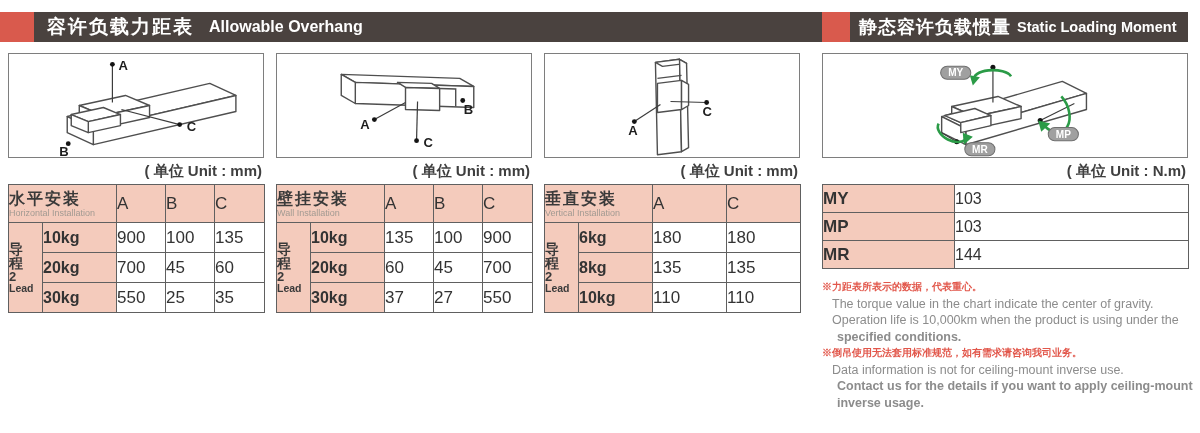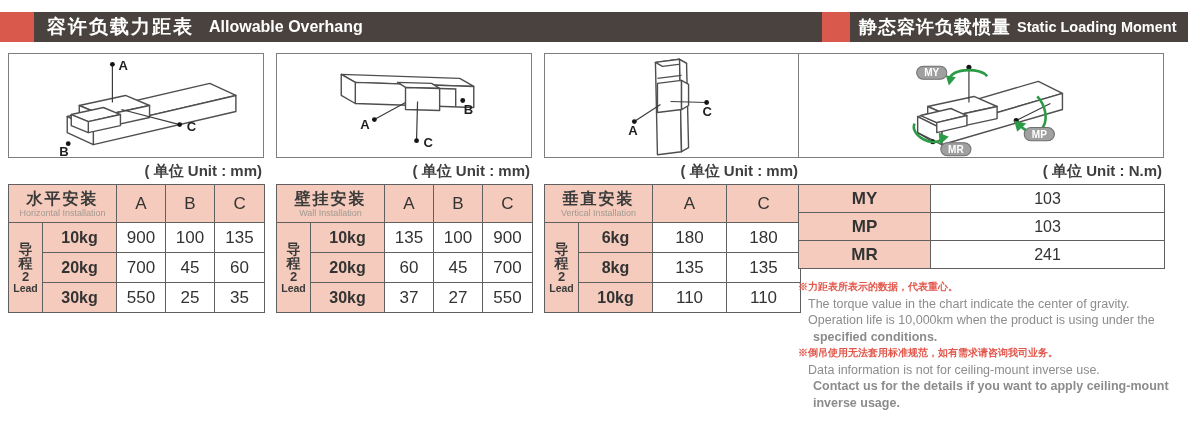--- a/index.html
+++ b/index.html
@@ -22,21 +22,21 @@
   .panel{position:absolute;top:53px;width:256px;}
   .panel-right{width:366px;}
   .diagram-box{height:105px;border:1.5px solid #7e7e7e;background:#fff;box-sizing:border-box;}
   .diagram-box svg{display:block;width:100%;height:100%;}
   .unit{font-size:15px;font-weight:bold;color:#3f3f3f;text-align:right;
         margin:3px 2px 4px 0;height:19px;line-height:19px;}
 
   
   table.t{border-collapse:collapse;table-layout:fixed;width:256px;}
   .panel-right table.t{width:366px;}
-  .t td{border:1.5px solid #606060;text-align:center;vertical-align:middle;padding:0;color:#333;}
+  .t td{border:1.5px solid #606060;vertical-align:middle;padding:0;color:#333;}
   .pink{background:#f4cbbc;}
   .hcell{height:37px;}
   .hzh{font-size:16px;font-weight:bold;line-height:18px;letter-spacing:2px;color:#3a3a3a;}
   .hen{font-size:9px;color:#a29a92;line-height:10px;font-weight:normal;letter-spacing:0;}
   .colL{font-size:17px;color:#454545;}
   .brow td{height:29px;}
   .lz{font-size:14px;font-weight:bold;line-height:14px;color:#3a3a3a;}
   .ln{font-size:13px;font-weight:bold;line-height:13px;color:#3a3a3a;}
   .le{font-size:10.5px;font-weight:bold;line-height:11px;color:#3a3a3a;}
   .load{font-size:16px;font-weight:bold;color:#3a3a3a;}
@@ -266,21 +266,21 @@
       </tr>
       <tr class="brow">
         <td class="pink load">10kg</td>
         <td class="val">110</td>
         <td class="val">110</td>
       </tr>
     </tbody>
       </table>
   </div>
 
-  <div class="panel panel-right" style="left:798px;">
+  <div class="panel panel-right" style="left:822px;">
     <div class="diagram-box">
       <svg viewBox="0 0 362 102">
         <path class="face" d="M118,62 L238,27 L262,39 L142,74 Z"></path>
         <path class="face" d="M142,74 L262,39 L262,55 L142,90 Z"></path>
         <path class="face" d="M118,62 L142,74 L142,90 L118,78 Z"></path>
         <path class="face" d="M128,52 L174,42 L197,52 L151,62 Z"></path>
         <path class="face" d="M151,62 L197,52 L197,64 L151,74 Z"></path>
         <path class="face" d="M128,52 L151,62 L151,74 L128,64 Z"></path>
         <path class="face" d="M121,61 L151,54 L167,61 L137,68 Z"></path>
         <path class="face" d="M137,68 L167,61 L167,71 L137,78 Z"></path>
@@ -317,21 +317,21 @@
           <tr class="mrow">
         <td class="pink mlabel">MY</td>
         <td class="val mval">103</td>
       </tr>
       <tr class="mrow">
         <td class="pink mlabel">MP</td>
         <td class="val mval">103</td>
       </tr>
       <tr class="mrow">
         <td class="pink mlabel">MR</td>
-        <td class="val mval">241</td>
+        <td class="val mval">144</td>
       </tr>
     </tbody>
       </table>
     <div class="notes">
       <div class="note-zh">※力距表所表示的数据，代表重心。</div>
       <div class="note-en">The torque value in the chart indicate the center of gravity.</div>
       <div class="note-en">Operation life is 10,000km when the product is using under the</div>
       <div class="note-en ind">specified conditions.</div>
       <div class="note-zh">※倒吊使用无法套用标准规范，如有需求请咨询我司业务。</div>
       <div class="note-en">Data information is not for ceiling-mount inverse use.</div>

